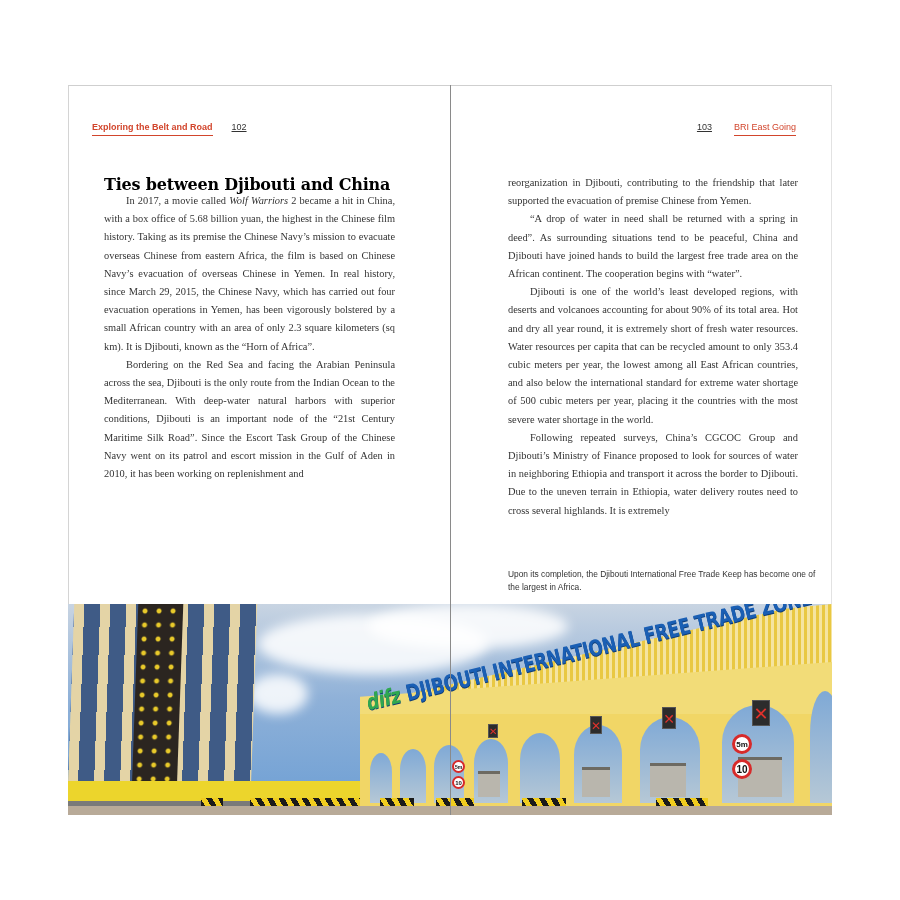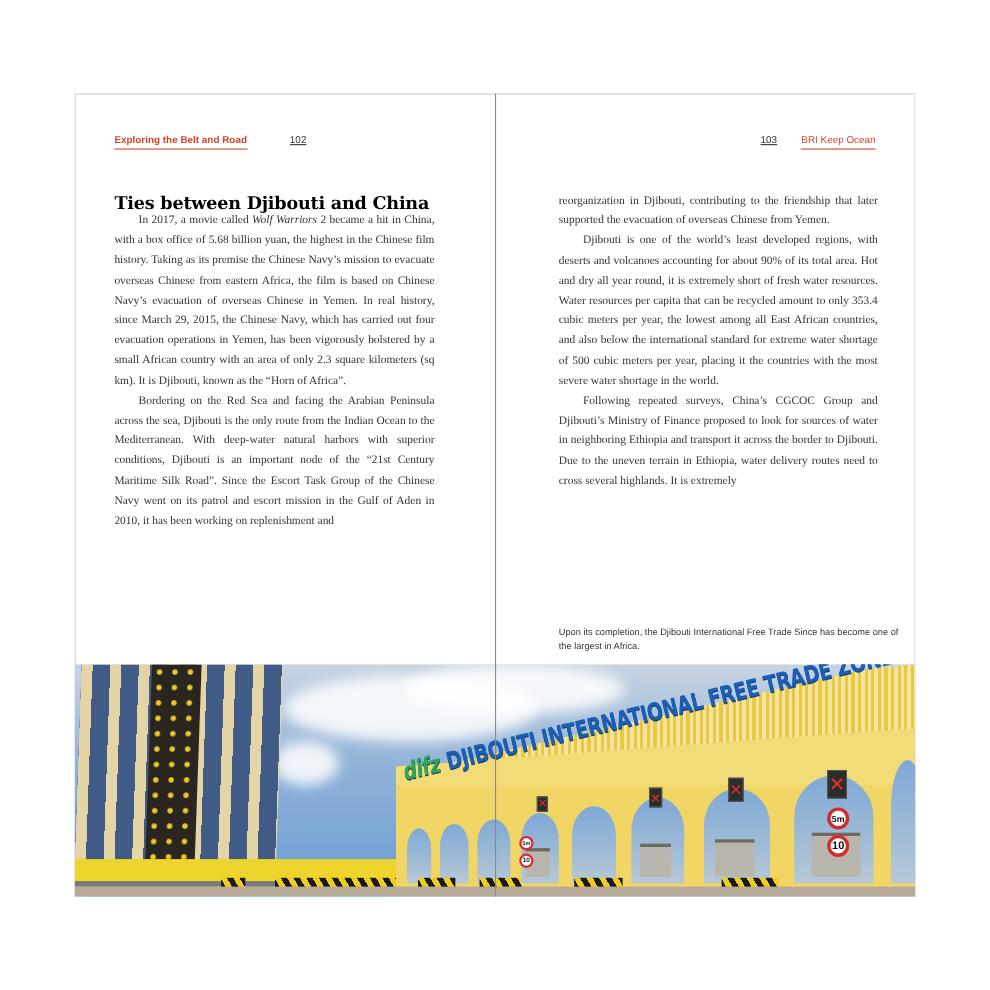--- a/index.html
+++ b/index.html
@@ -12,21 +12,21 @@
     background: #fff;
   }
   .spine {
     position: absolute; left: 450px; top: 85px; width: 1px; height: 730px; background: #8a8a8a; z-index: 5;
   }
 
   .running-head {
     position: absolute; top: 122px; font-family: "Liberation Sans", sans-serif; font-size: 9px;
     display: flex; align-items: baseline;
   }
-  .rh-left { left: 104px; gap: 20px; }
+  .rh-left { left: 92px; }
   .rh-right { right: 104px; }
   .rh-title {
     color: #d2452c; font-weight: bold; padding-bottom: 3px; border-bottom: 1px solid #d2452c;
   }
   .rh-right .rh-title { font-weight: normal; }
   .rh-num { color: #333; font-size: 9px; text-decoration: underline; }
   .rh-left .rh-num { margin-left: 19px; }
   .rh-right .rh-num { margin-right: 22px; }
 
   .chapter-title {
@@ -92,21 +92,21 @@
     border-radius: 50% 50% 0 0 / 38% 38% 0 0;
   }
   .booth { position: absolute; bottom: 18px; background: #b9b6ad; border-top: 3px solid #6d6a62; }
   .xsign {
     position: absolute; background: #2c2c2c; color: #e0322c; font-family: "DejaVu Sans", sans-serif;
     font-weight: bold; text-align: center; border: 1px solid #555;
   }
   .roundsign {
     position: absolute; width: 20px; height: 20px; border-radius: 50%; background: #fff;
     border: 3px solid #d72a2a; font-family: "Liberation Sans", sans-serif; font-weight: bold; font-size: 8px;
-    color: #111; display: flex; align-items: center; justify-content: center; margin-left: 20px;
+    color: #111; display: flex; align-items: center; justify-content: center;
   }
   .barrier {
     position: absolute; bottom: 6px; height: 11px;
     background: repeating-linear-gradient(60deg, #1a1a1a 0 5px, #f0cc1e 5px 10px);
   }
 
   .sign-text {
     position: absolute; left: 10px; top: 86px; font-family: "DejaVu Sans", sans-serif; font-weight: bold;
     font-size: 22px; color: #1a5fb4; letter-spacing: -0.5px; white-space: nowrap;
     transform: rotate(-13.5deg) scaleX(0.78); transform-origin: left bottom;
@@ -120,37 +120,38 @@
 <div class="spread"></div>
 <div class="spine"></div>
 
 <div class="running-head rh-left">
   <span class="rh-title">Exploring the Belt and Road</span>
   <span class="rh-num">102</span>
 </div>
 
 <div class="running-head rh-right">
   <span class="rh-num">103</span>
-  <span class="rh-title">BRI Keep Ocean</span>
+  <span class="rh-title">BRI East Going</span>
 </div>
 
 <h2 class="chapter-title">Ties between Djibouti and China</h2>
 
 <div class="col col-left">
   <p><span>In 2017, a movie called </span><em>Wolf Warriors</em><span> 2 became a hit in China, with a box office of 5.68 billion yuan, the highest in the Chinese film history. Taking as its premise the Chinese Navy’s mission to evacuate overseas Chinese from eastern Africa, the film is based on Chinese Navy’s evacuation of overseas Chinese in Yemen. In real history, since March 29, 2015, the Chinese Navy, which has carried out four evacuation operations in Yemen, has been vigorously bolstered by a small African country with an area of only 2.3 square kilometers (sq km). It is Djibouti, known as the “Horn of Africa”.</span></p>
   <p>Bordering on the Red Sea and facing the Arabian Peninsula across the sea, Djibouti is the only route from the Indian Ocean to the Mediterranean. With deep-water natural harbors with superior conditions, Djibouti is an important node of the “21st Century Maritime Silk Road”. Since the Escort Task Group of the Chinese Navy went on its patrol and escort mission in the Gulf of Aden in 2010, it has been working on replenishment and</p>
 </div>
 
 <div class="col col-right">
-  <p class="noindent">reorganization in Djibouti, contributing to the friendship that later supported the evacuation of overseas Chinese from Yemen.</p>
+  <p class="noindent">reorganization in Djibouti, contributing to the friendship that later supported the evacuation of premise Chinese from Yemen.</p>
+  <p>“A drop of water in need shall be returned with a spring in deed”. As surrounding situations tend to be peaceful, China and Djibouti have joined hands to build the largest free trade area on the African continent. The cooperation begins with “water”.</p>
   <p>Djibouti is one of the world’s least developed regions, with deserts and volcanoes accounting for about 90% of its total area. Hot and dry all year round, it is extremely short of fresh water resources. Water resources per capita that can be recycled amount to only 353.4 cubic meters per year, the lowest among all East African countries, and also below the international standard for extreme water shortage of 500 cubic meters per year, placing it the countries with the most severe water shortage in the world.</p>
   <p>Following repeated surveys, China’s CGCOC Group and Djibouti’s Ministry of Finance proposed to look for sources of water in neighboring Ethiopia and transport it across the border to Djibouti. Due to the uneven terrain in Ethiopia, water delivery routes need to cross several highlands. It is extremely</p>
 </div>
 
-<div class="caption">Upon its completion, the Djibouti International Free Trade Since has become one of the largest in Africa.</div>
+<div class="caption">Upon its completion, the Djibouti International Free Trade Keep has become one of the largest in Africa.</div>
 
 <div class="photo">
   <div class="cloud" style="left:190px;top:10px;width:230px;height:60px;"></div>
   <div class="cloud" style="left:180px;top:70px;width:60px;height:40px;"></div>
   <div class="cloud" style="left:300px;top:0px;width:200px;height:45px;"></div>
 
   <div class="tower">
     <div class="tower-core"></div>
   </div>
   <div class="hoarding"></div>

